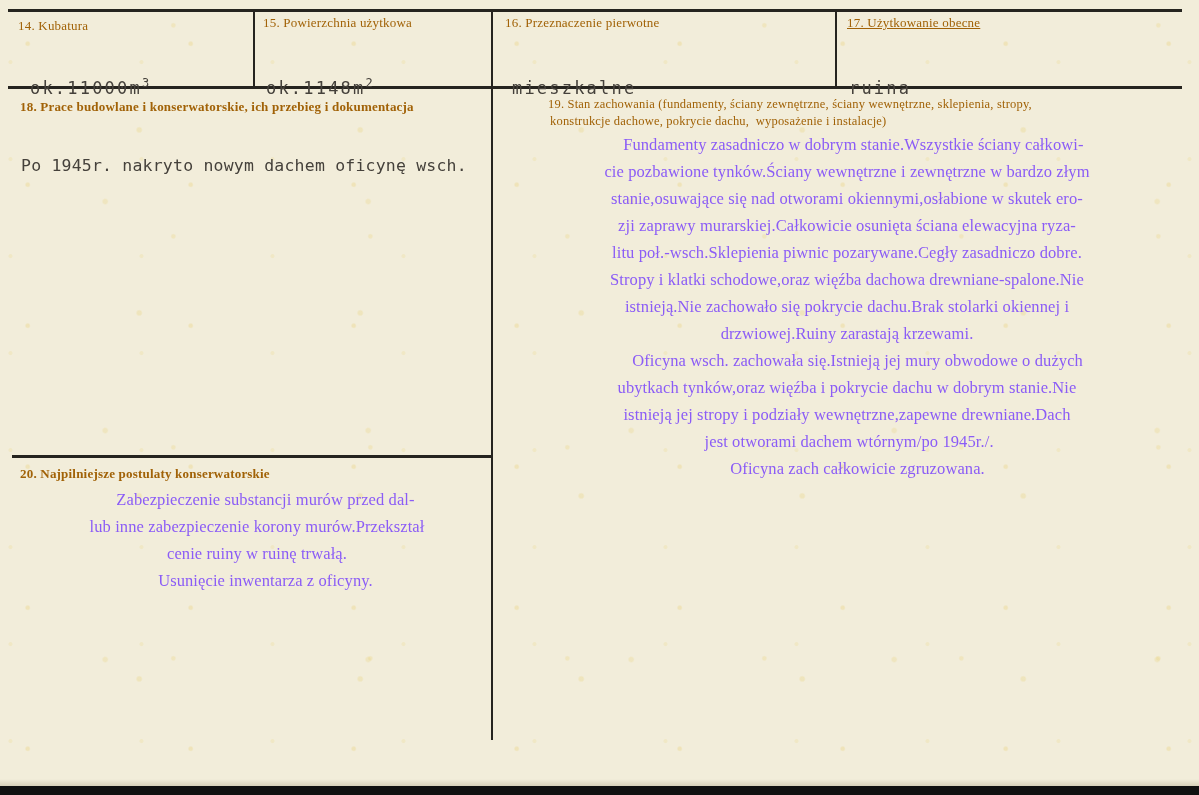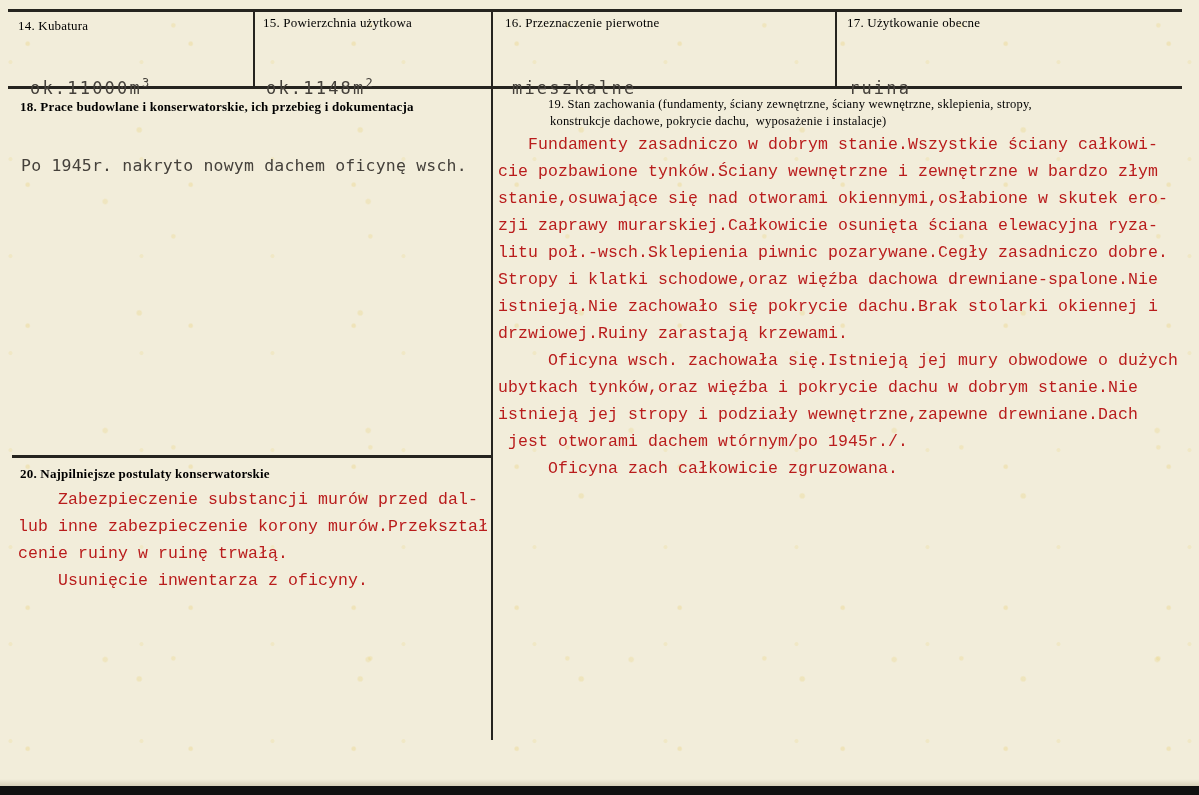--- a/index.html
+++ b/index.html
@@ -11,35 +11,35 @@
       radial-gradient(circle at 63% 71%, rgba(230,204,104,.26) 2px, transparent 3.5px),
       radial-gradient(circle at 88% 12%, rgba(234,210,120,.28) 1.5px, transparent 3px),
       radial-gradient(circle at 40% 88%, rgba(228,202,100,.22) 2px, transparent 3.5px),
       radial-gradient(circle at 8% 64%, rgba(234,212,124,.22) 1.5px, transparent 2.5px);
     background-size:163px 141px, 221px 183px, 197px 211px, 263px 229px, 131px 97px;
     font-family:"Liberation Serif","DejaVu Serif",serif;
   }
   .hline{position:absolute;background:#26241f;height:3px;}
   .vline{position:absolute;background:#26241f;width:2px;}
   .flabel{
-    position:absolute;color:#000000;font-size:13px;letter-spacing:.2px;
+    position:absolute;color:#a16207;font-size:13px;letter-spacing:.2px;
     font-family:"Liberation Serif","DejaVu Serif",serif;white-space:pre;
   }
   .flabel.bold{font-weight:bold;}
   .type{
     position:absolute;color:#45413b;
     font-family:"DejaVu Sans Mono","Liberation Mono",monospace;
     font-size:16.5px;letter-spacing:.2px;white-space:pre;margin-top:30px;
   }
   .topval{font-size:17px;letter-spacing:2.2px;}
   .topval sup{font-size:12px;letter-spacing:0;}
   .tblock{position:absolute;}
   .tline{
-    color:#b91c1c;font-family:Liberation Mono, monospace;
-    font-size:16.5px;letter-spacing:.1px;line-height:27px;white-space:pre;
+    color:#8b5cf6;font-family:Liberation Serif, serif;
+    font-size:16.5px;letter-spacing:.1px;line-height:27px;white-space:pre;text-align:center;
   }
   .label19{font-size:12.5px;line-height:17px;margin-left:43px;}
   .band{position:absolute;left:0;bottom:0;width:100%;height:9px;background:#101010;}
   .band-shadow{position:absolute;left:0;bottom:9px;width:100%;height:7px;
     background:linear-gradient(to top, rgba(120,108,72,.22), transparent);}
 </style>
 </head>
 <body>
 
 <div class="hline" style="left:8px;top:9px;width:1174px;"></div>
@@ -52,21 +52,21 @@
 
 <div class="flabel" style="left:18px;top:18px;">14. Kubatura</div>
 <div class="type topval" style="left:30px;top:46px;"><span>ok.11000m</span><sup>3</sup></div>
 
 <div class="flabel" style="left:263px;top:15px;">15. Powierzchnia użytkowa</div>
 <div class="type topval" style="left:266px;top:46px;"><span>ok.1148m</span><sup>2</sup></div>
 
 <div class="flabel" style="left:505px;top:15px;">16. Przeznaczenie pierwotne</div>
 <div class="type topval" style="left:512px;top:48px;">mieszkalne</div>
 
-<div class="flabel" style="left:847px;top:15px;">17. Użytkowanie obecne</div>
+<div class="flabel" style="left:847px;top:15px;text-decoration:underline;">17. Użytkowanie obecne</div>
 <div class="type topval" style="left:849px;top:48px;">ruina</div>
 
 <div class="flabel bold" style="left:20px;top:99px;">18. Prace budowlane i konserwatorskie, ich przebieg i dokumentacja</div>
 <div class="type" style="left:21px;top:126px;">Po 1945r. nakryto nowym dachem oficynę wsch.</div>
 
 <div class="flabel label19" style="left:505px;top:96px;">19. Stan zachowania (fundamenty, ściany zewnętrzne, ściany wewnętrzne, sklepienia, stropy,</div>
 <div class="flabel label19" style="left:507px;top:113px;">konstrukcje dachowe, pokrycie dachu,  wyposażenie i instalacje)</div>
 <div class="tblock" style="left:498px;top:131px;width:698px;">
     <div class="tline">   Fundamenty zasadniczo w dobrym stanie.Wszystkie ściany całkowi-</div>
     <div class="tline">cie pozbawione tynków.Ściany wewnętrzne i zewnętrzne w bardzo złym</div>

